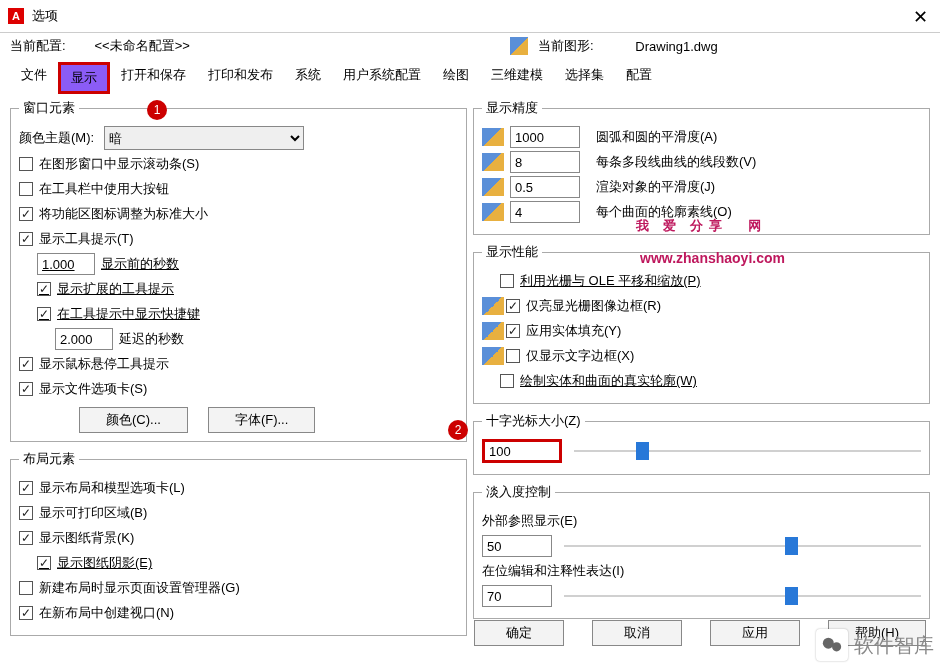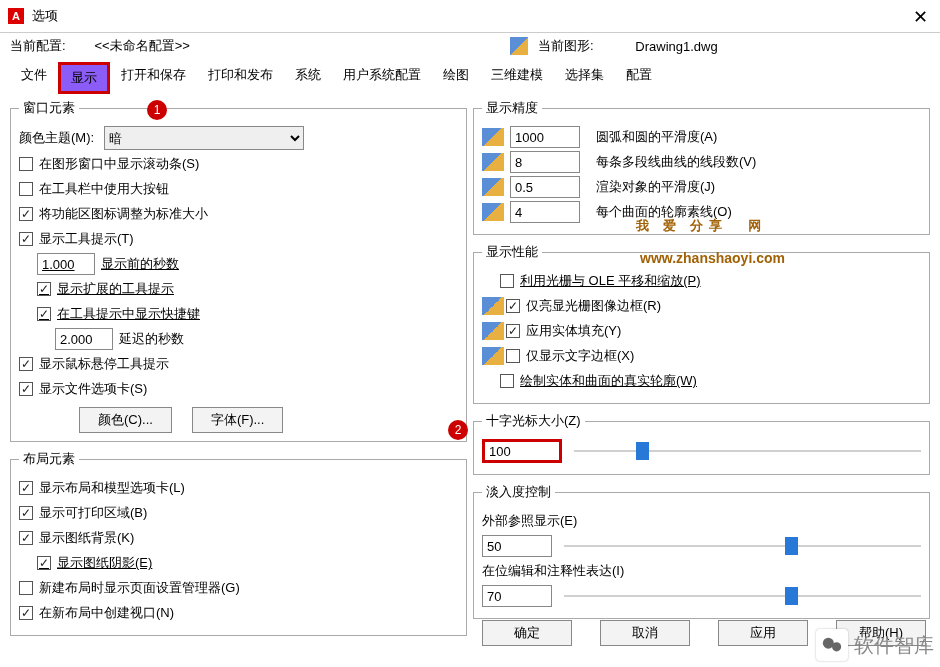--- a/index.html
+++ b/index.html
@@ -25,36 +25,36 @@
 .row { display: flex; align-items: center; margin: 3px 0; min-height: 22px; }
 .chk { width: 14px; height: 14px; border: 1px solid #555; display: inline-flex; align-items: center; justify-content: center; margin-right: 6px; }
 .chk.on::after { content: "✓"; font-size: 12px; color: #222; line-height: 1; }
 .lbl { white-space: nowrap; }
 .indent1 { margin-left: 18px; text-decoration: underline; }
 .indent2 { margin-left: 36px; }
 .numbox { width: 58px; height: 22px; border: 1px solid #888; padding: 0 4px; display: flex; align-items: center; margin-right: 6px; }
 .numbox.wide { width: 70px; }
 select.themebox { width: 200px; height: 24px; border: 1px solid #888; }
 .selectwrap { display:flex; align-items:center; gap: 10px; }
-.btn { border: 1px solid #888; background: #f3f3f3; padding: 3px 18px; cursor: pointer; min-width: 90px; text-align:center; }
+.btn { border: 1px solid #888; background: #f3f3f3; padding: 3px 26px; cursor: pointer; min-width: 90px; text-align:center; }
 .btnrow { display: flex; gap: 20px; padding: 4px 0 0 60px; }
 .icon-prec { width: 22px; height: 18px; display:inline-block; background: linear-gradient(135deg,#5a8fd8 0 50%,#e8b040 50% 100%); margin-right: 2px; vertical-align: middle; }
 .precrow { display:flex; align-items:center; gap: 4px; margin: 3px 0; }
 .precrow .numbox { width: 70px; }
 .precrow .lbl { margin-left: 6px; }
 .slider { position: relative; flex: 1; height: 20px; margin-left: 6px; }
 .slider .track { position: absolute; left: 0; right: 0; top: 9px; height: 2px; background: #d0d0d0; }
 .slider .thumb { position: absolute; top: 1px; width: 13px; height: 18px; background: #2878d8; }
 .cross-input { width: 80px; height: 24px; border: 3px solid #c00; display:flex; align-items:center; padding: 0 4px; margin-right: 6px; }
 .footer { position: absolute; bottom: 8px; right: 14px; display: flex; gap: 28px; }
 .footer .btn { min-width: 90px; }
 .badge { width: 20px; height: 20px; border-radius: 50%; background: #c00; color: #fff; font-size: 12px; display:flex; align-items:center; justify-content:center; position: absolute; }
 .badge1 { left: 147px; top: 100px; }
 .badge2 { left: 448px; top: 420px; }
-.watermark { position:absolute; color:#a16207; font-weight:bold; white-space:nowrap; z-index:5; }
+.watermark { position:absolute; color:#be185d; font-weight:bold; white-space:nowrap; z-index:5; }
 .wm1 { left: 636px; top: 210px; font-size:22px; letter-spacing: 14px; }
 .wm1 .sp { letter-spacing: 6px; }
 .wm2 { left: 640px; top: 250px; font-size:14px; letter-spacing: 0; }
 .qrcorner { position:absolute; right: 6px; bottom: 6px; display:flex; align-items:center; gap:6px; z-index:10; }
 .qrbox { width: 32px; height: 32px; border-radius: 4px; background: #fff; display:flex; align-items:center; justify-content:center; box-shadow: 0 0 2px rgba(0,0,0,.3); }
 .qrbox svg { width: 22px; height: 22px; fill:#666; }
 .qrtxt { font-size: 20px; color:#888; }
 </style>
 </head>
 <body>

